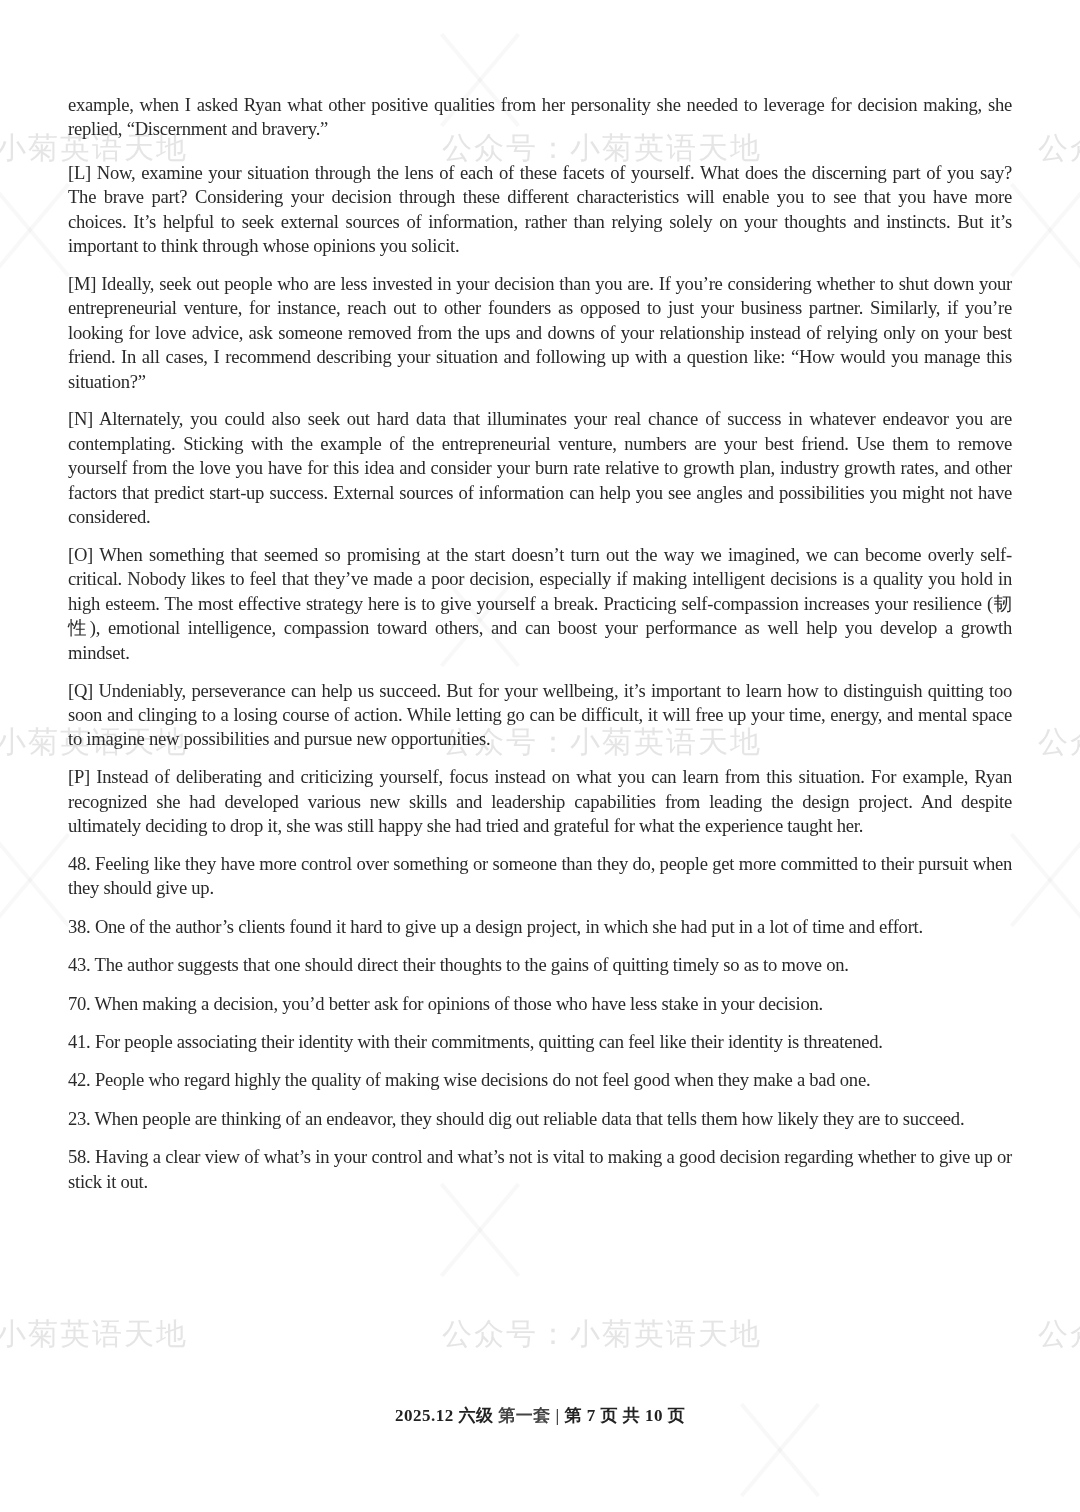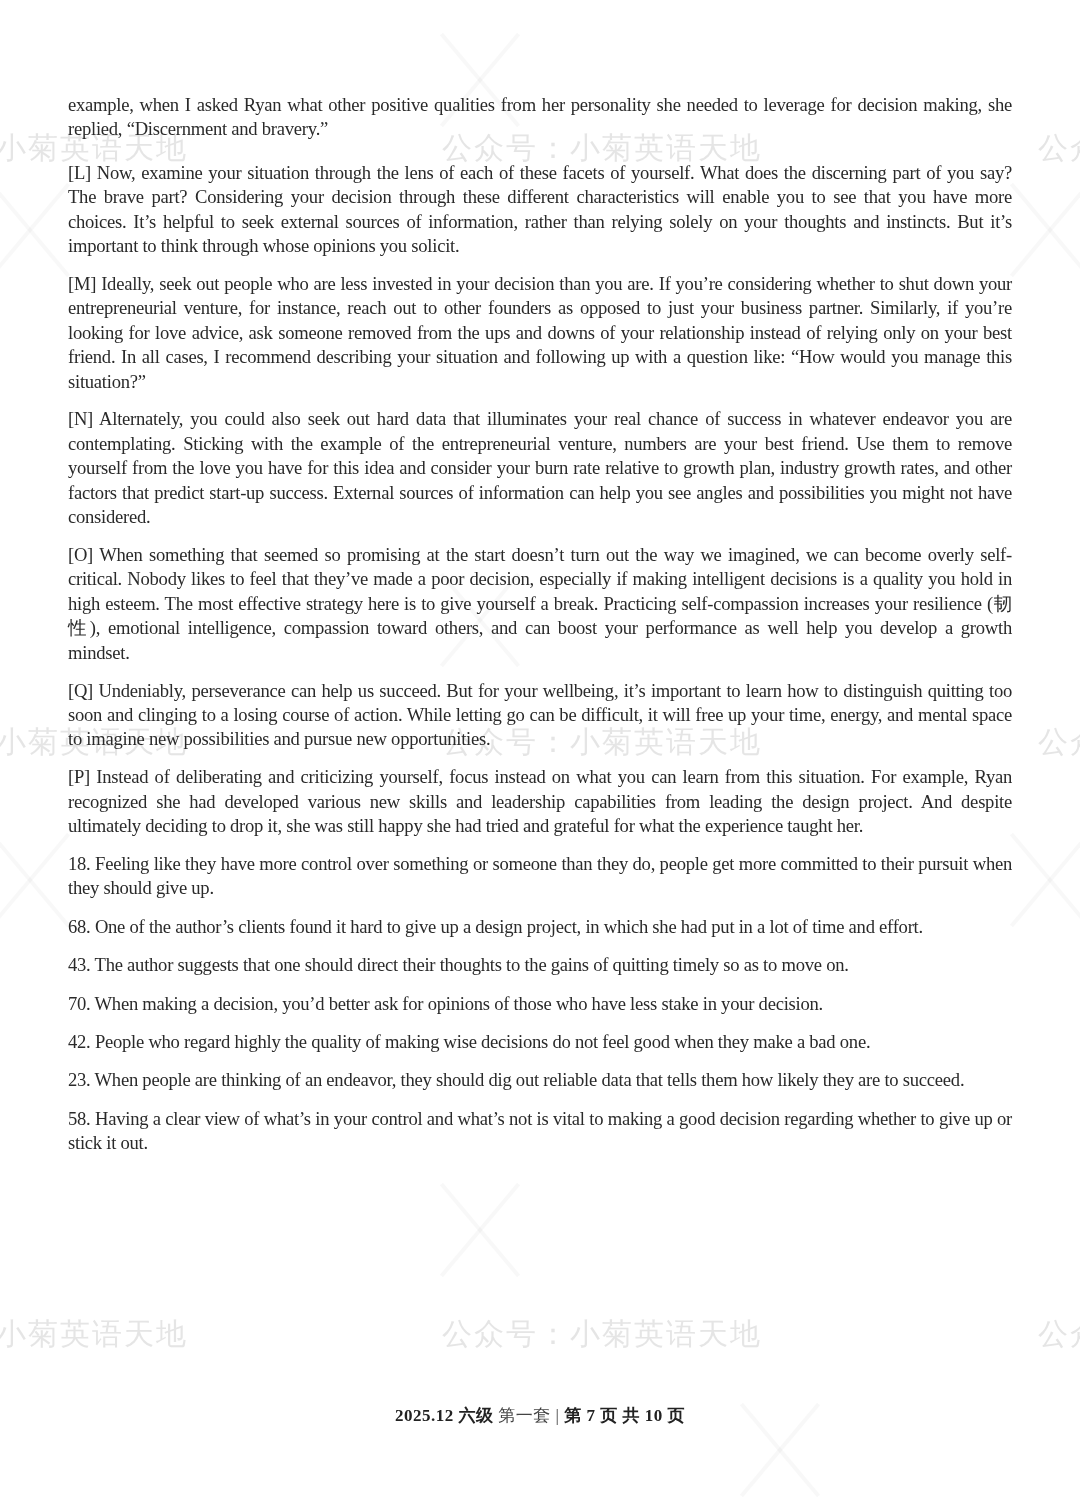--- a/index.html
+++ b/index.html
@@ -37,21 +37,21 @@
     position: absolute;
     top: 1404px;
     left: 0;
     width: 1080px;
     text-align: center;
     font-size: 17px;
     font-weight: bold;
     color: #222;
     letter-spacing: 0.5px;
   }
-  .footer .light { font-weight: normal; color: #444; }
+  .footer .light { font-weight: bold; color: #444; }
   .wm {
     position: absolute;
     font-family: "DejaVu Sans", sans-serif;
     font-size: 30px;
     color: rgba(180,180,180,0.35);
     letter-spacing: 2px;
     white-space: nowrap;
     pointer-events: none;
   }
   .wm-x {
@@ -95,24 +95,25 @@
 <div class="page">
   <p class="para first">example, when I asked Ryan what other positive qualities from her personality she needed to leverage for decision making, she replied,  “Discernment and bravery.”</p>
   <p class="para">[L] Now, examine your situation through the lens of each of these facets of yourself. What does the discerning part of you say? The brave part? Considering your decision through these different characteristics will enable you to see that you have more choices. It’s helpful to seek external sources of information, rather than relying solely on your thoughts and instincts. But it’s important to think through whose opinions you solicit.</p>
   <p class="para">[M] Ideally, seek out people who are less invested in your decision than you are. If you’re considering whether to shut down your entrepreneurial venture, for instance, reach out to other founders as opposed to just your business partner. Similarly, if you’re looking for love advice, ask someone removed from the ups and downs of your relationship instead of relying only on your best friend. In all cases, I recommend describing your situation and following up with a question like:  “How would you manage this situation?”</p>
   <p class="para">[N] Alternately, you could also seek out hard data that illuminates your real chance of success in whatever endeavor you are contemplating. Sticking with the example of the entrepreneurial venture, numbers are your best friend. Use them to remove yourself from the love you have for this idea and consider your burn rate relative to growth plan, industry growth rates, and other factors that predict start-up success. External sources of information can help you see angles and possibilities you might not have considered.</p>
   <p class="para">[O] When something that seemed so promising at the start doesn’t turn out the way we imagined, we can become overly self-critical. Nobody likes to feel that they’ve made a poor decision, especially if making intelligent decisions is a quality you hold in high esteem. The most effective strategy here is to give yourself a break. Practicing self-compassion increases your resilience (韧性), emotional intelligence, compassion toward others, and can boost your performance as well help you develop a growth mindset.</p>
   <p class="para">[Q] Undeniably, perseverance can help us succeed. But for your wellbeing, it’s important to learn how to distinguish quitting too soon and clinging to a losing course of action. While letting go can be difficult, it will free up your time, energy, and mental space to imagine new possibilities and pursue new opportunities.</p>
   <p class="para">[P] Instead of deliberating and criticizing yourself, focus instead on what you can learn from this situation. For example, Ryan recognized she had developed various new skills and leadership capabilities from leading the design project. And despite ultimately deciding to drop it, she was still happy she had tried and grateful for what the experience taught her.</p>
 
   <div>
-    <p class="q">18. Feeling like they have more control over something or someone than they do, people get more committed to their pursuit when they should give up.</p>
-    <p class="q">68. One of the author’s clients found it hard to give up a design project, in which she had put in a lot of time and effort.</p>
+    <p class="q">48. Feeling like they have more control over something or someone than they do, people get more committed to their pursuit when they should give up.</p>
+    <p class="q">38. One of the author’s clients found it hard to give up a design project, in which she had put in a lot of time and effort.</p>
     <p class="q">43. The author suggests that one should direct their thoughts to the gains of quitting timely so as to move on.</p>
     <p class="q">70. When making a decision, you’d better ask for opinions of those who have less stake in your decision.</p>
+    <p class="q">41. For people associating their identity with their commitments, quitting can feel like their identity is threatened.</p>
     <p class="q">42. People who regard highly the quality of making wise decisions do not feel good when they make a bad one.</p>
     <p class="q">23. When people are thinking of an endeavor, they should dig out reliable data that tells them how likely they are to succeed.</p>
     <p class="q">58. Having a clear view of what’s in your control and what’s not is vital to making a good decision regarding whether to give up or stick it out.</p>
   </div>
 </div>
 
 <div class="footer">
   <span>2025.12 六级</span>
   <span class="light">第一套</span>
   <span class="light">|</span>

